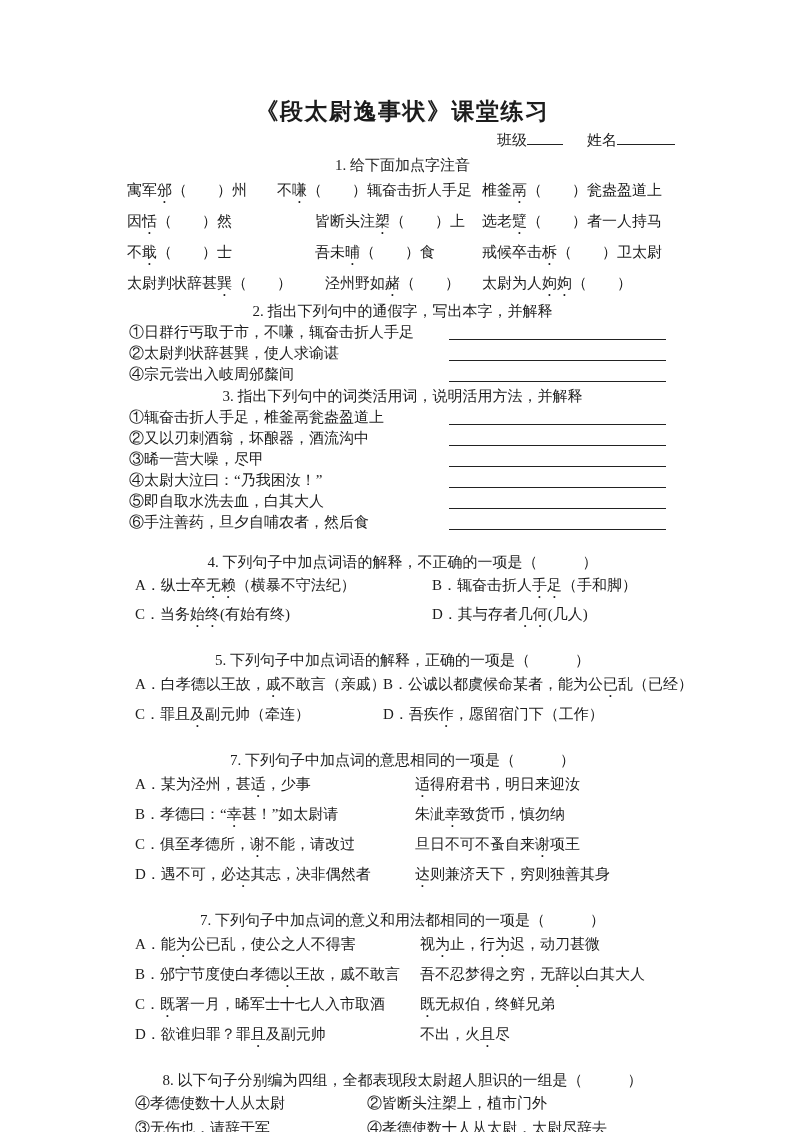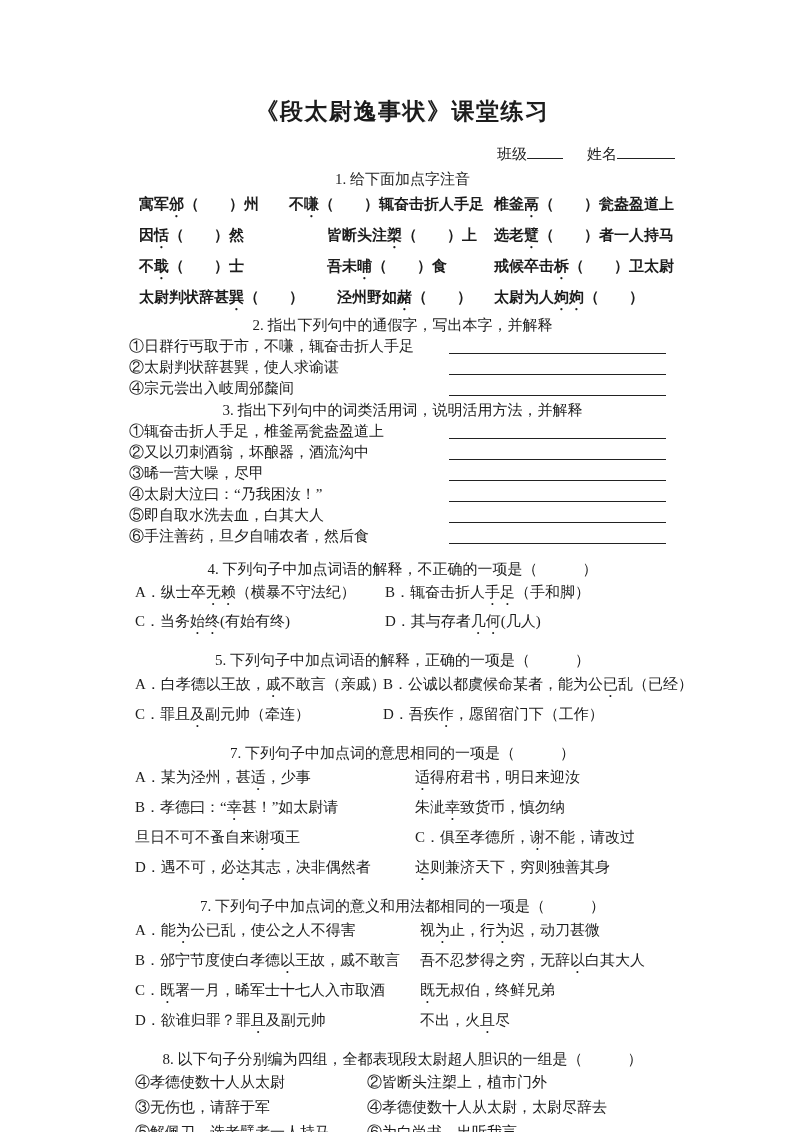--- a/index.html
+++ b/index.html
@@ -17,56 +17,55 @@
   .title{
     margin:0;
     font-size:23px;
     font-weight:bold;
     line-height:28px;
     text-align:center;
     letter-spacing:1.5px;
     white-space:nowrap;
   }
   .meta{
-    margin:18px 0 0 384px;
+    margin:4px 0 0 384px;
     height:20px;
     line-height:20px;
     white-space:nowrap;
   }
   .blank{display:inline-block;border-bottom:1px solid #222;height:13px;vertical-align:baseline;}
   .blank-class{width:36px;margin-right:24px;}
   .blank-name{width:58px;}
   .sec-h{font-weight:normal;line-height:22px;white-space:nowrap;text-align:center;}
-  .mt2{margin-top:11px;}
+  .mt2{margin-top:18px;}
   .q1{margin-top:4px;}
   .q1 .row{
     display:grid;
     grid-template-columns:150px 205px 1fr;
     line-height:29px;
-    margin-left:26px;
-    white-space:nowrap;
-    font-weight:bold;
+    margin-left:14px;
+    white-space:nowrap;
   }
   .q1 .row.mid-indent .c2{padding-left:38px;}
   .q1 .row.r4{grid-template-columns:198px 157px 1fr;}
   .ansrow{
     display:grid;
     grid-template-columns:320px 217px;
     margin-left:16px;
     line-height:21px;
     white-space:nowrap;
   }
   .aline{
     align-self:end;
     height:6px;
     border-bottom:1px solid #222;
     margin-bottom:3px;
   }
   .opts{display:grid;margin-left:22px;white-space:nowrap;}
-  .q4 .opts{grid-template-columns:250px 1fr;line-height:24px;}
+  .q4 .opts{grid-template-columns:250px 1fr;line-height:24px;gap:47px;}
   .q5 .opts{grid-template-columns:248px 1fr;line-height:26px;}
   .q6 .opts{grid-template-columns:280px 1fr;line-height:27px;}
   .q7 .opts{grid-template-columns:285px 1fr;line-height:27px;}
   .q8 .opts{grid-template-columns:232px 1fr;line-height:25px;}
   .dot{
     -webkit-text-emphasis:filled dot;
     -webkit-text-emphasis-position:under right;
     text-emphasis:filled dot;
     text-emphasis-position:under right;
   }
@@ -178,22 +177,22 @@
     <div class="sec-h">7. 下列句子中加点词的意思相同的一项是（　　　）</div>
     <div class="opts">
       <span>A．某为泾州，甚<span class="dot">适</span>，少事</span>
       <span><span class="dot">适</span>得府君书，明日来迎汝</span>
     </div>
     <div class="opts">
       <span>B．孝德曰：“<span class="dot">幸</span>甚！”如太尉请</span>
       <span>朱泚<span class="dot">幸</span>致货币，慎勿纳</span>
     </div>
     <div class="opts">
+      <span>C．俱至孝德所，<span class="dot">谢</span>不能，请改过</span>
       <span>旦日不可不蚤自来<span class="dot">谢</span>项王</span>
-      <span>C．俱至孝德所，<span class="dot">谢</span>不能，请改过</span>
     </div>
     <div class="opts">
       <span>D．遇不可，必<span class="dot">达</span>其志，决非偶然者</span>
       <span><span class="dot">达</span>则兼济天下，穷则独善其身</span>
     </div>
   </div>
 
   <div class="sec q7 mt2">
     <div class="sec-h">7. 下列句子中加点词的意义和用法都相同的一项是（　　　）</div>
     <div class="opts">

